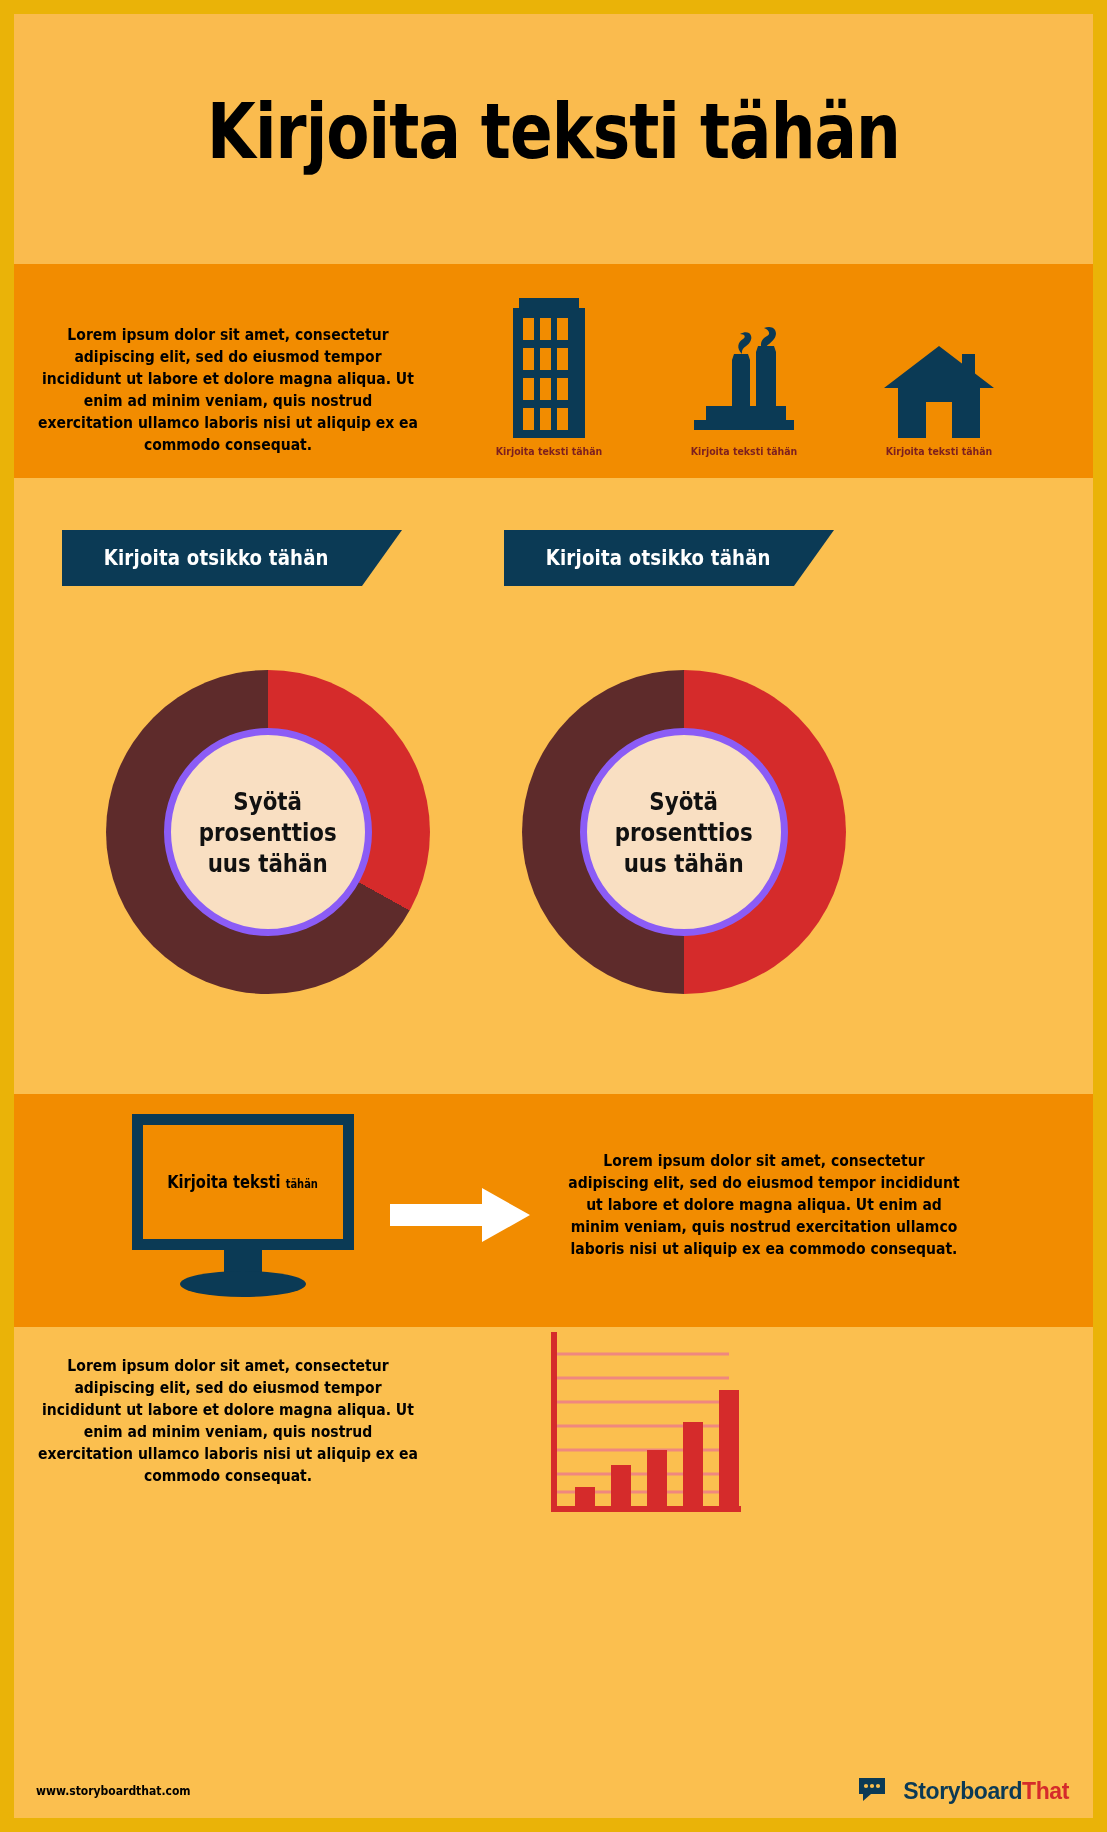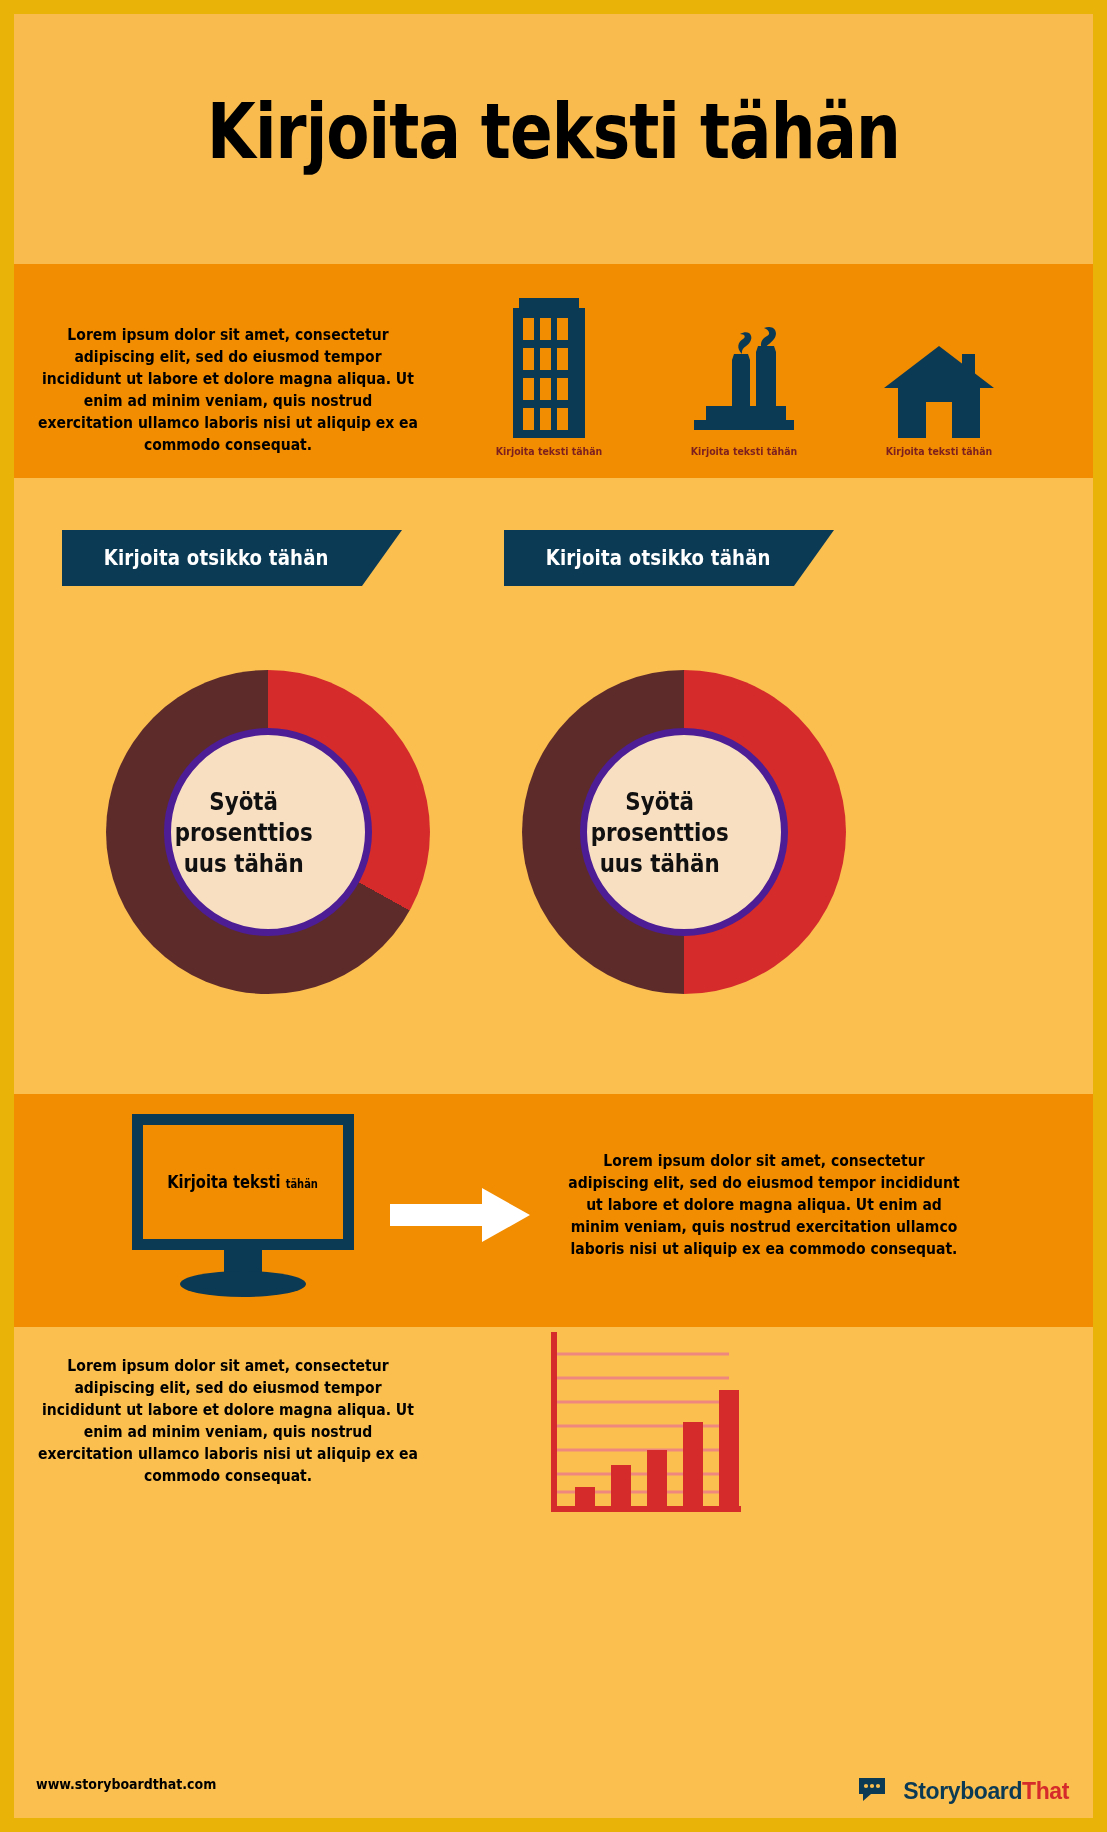--- a/index.html
+++ b/index.html
@@ -138,23 +138,24 @@
     position: absolute;
     inset: 0;
     border-radius: 50%;
   }
   .donut-hub {
     position: absolute;
     left: 58px; top: 58px;
     width: 208px; height: 208px;
     border-radius: 50%;
     background: #F9DFC2;
-    border: 7px solid #4c1d95;
+    border: 7px solid #8b5cf6;
     display: flex;
     align-items: center;
+    justify-content: center;
   }
   .donut-hub-label {
     font-family: "Liberation Sans Narrow", "DejaVu Sans Condensed", "Liberation Sans", sans-serif;
     font-weight: bold;
     font-size: 25px;
     line-height: 31px;
     color: #111111;
     text-align: center;
     transform: scaleX(0.95);
     white-space: pre-line;
@@ -221,24 +222,24 @@
   #bar-chart {
     position: absolute;
     left: 535px;
     top: 5px;
     width: 200px;
     height: 190px;
   }
   #site-url {
     position: absolute;
     left: 22px;
-    bottom: 26px;
-    font-family: "Liberation Sans Narrow", "DejaVu Sans Condensed", "Liberation Sans", sans-serif;
-    font-weight: bold;
-    font-size: 14px;
+    bottom: 20px;
+    font-family: "Liberation Sans Narrow", "DejaVu Sans Condensed", "Liberation Sans", sans-serif;
+    font-weight: bold;
+    font-size: 12px;
     color: #000000;
   }
   #brand-logo {
     position: absolute;
     right: 24px;
     bottom: 12px;
     display: flex;
     align-items: center;
     gap: 16px;
   }

